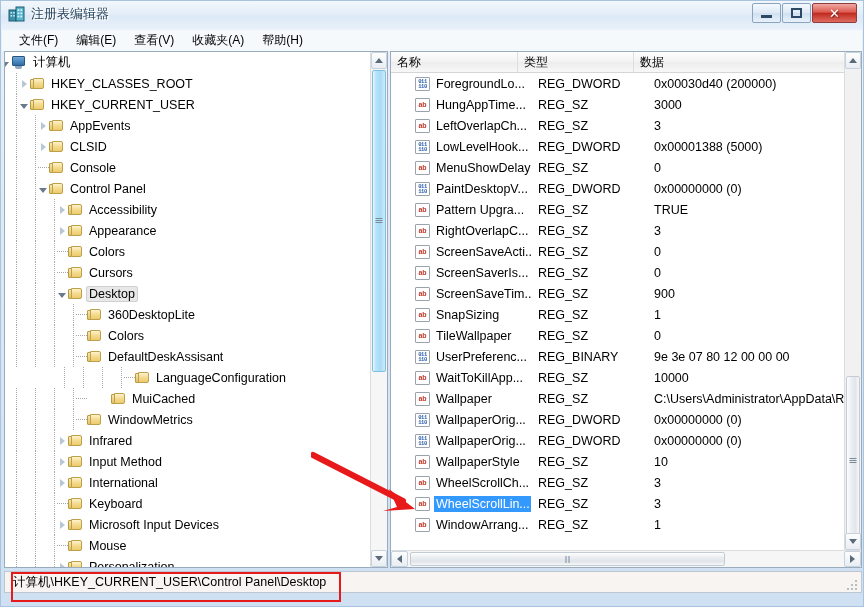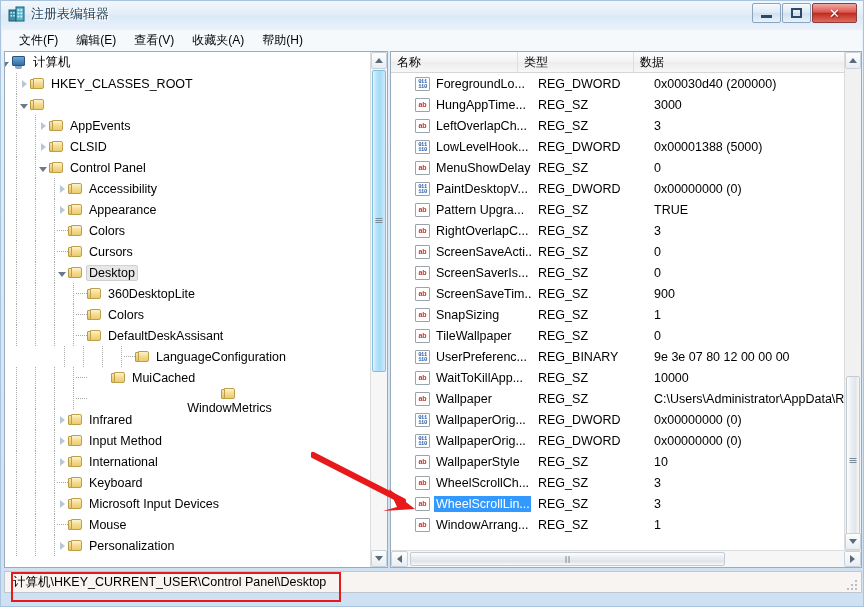--- a/index.html
+++ b/index.html
@@ -280,38 +280,48 @@
             </div>
             <div class="folder"></div>
             <span class="tlabel">HKEY_CLASSES_ROOT</span>
           </div>
           <div class="tnode" style="padding-left: 25px;">
             <div class="vline" style="left: 11px; top: 0px; height: 21px;"></div>
             <div class="tw" style="left: 13px;">
               <div class="arrow-expanded"></div>
             </div>
             <div class="folder"></div>
+            <span class="tlabel">HKEY_CURRENT_USER</span>
           </div>
           <div class="tnode" style="padding-left: 44px;">
             <div class="vline" style="left: 11px; top: 0px; height: 21px;"></div>
             <div class="vline" style="left: 30px; top: 0px; height: 21px;"></div>
             <div class="tw" style="left: 32px;">
               <div class="arrow-collapsed"></div>
             </div>
             <div class="folder"></div>
             <span class="tlabel">AppEvents</span>
           </div>
           <div class="tnode" style="padding-left: 44px;">
             <div class="vline" style="left: 11px; top: 0px; height: 21px;"></div>
             <div class="vline" style="left: 30px; top: 0px; height: 21px;"></div>
             <div class="tw" style="left: 32px;">
               <div class="arrow-collapsed"></div>
             </div>
             <div class="folder"></div>
             <span class="tlabel">CLSID</span>
+          </div>
+          <div class="tnode" style="padding-left: 44px;">
+            <div class="vline" style="left: 11px; top: 0px; height: 21px;"></div>
+            <div class="vline" style="left: 30px; top: 0px; height: 21px;"></div>
+            <div class="tw" style="left: 32px;">
+              <div class="dots" style="left: 1px; top: 10px;"></div>
+            </div>
+            <div class="folder"></div>
+            <span class="tlabel">Console</span>
           </div>
           <div class="tnode" style="padding-left: 44px;">
             <div class="vline" style="left: 11px; top: 0px; height: 21px;"></div>
             <div class="vline" style="left: 30px; top: 0px; height: 21px;"></div>
             <div class="tw" style="left: 32px;">
               <div class="arrow-expanded"></div>
             </div>
             <div class="folder"></div>
             <span class="tlabel">Control Panel</span>
           </div>
@@ -413,21 +423,21 @@
             <div class="vline" style="left: 11px; top: 0px; height: 21px;"></div>
             <div class="vline" style="left: 30px; top: 0px; height: 21px;"></div>
             <div class="vline" style="left: 49px; top: 0px; height: 21px;"></div>
             <div class="vline" style="left: 68px; top: 0px; height: 21px;"></div>
             <div class="tw" style="left: 70px;">
               <div class="dots" style="left: 1px; top: 10px;"></div>
             </div>
             <div class="folder"></div>
             <span class="tlabel">MuiCached</span>
           </div>
-          <div class="tnode" style="padding-left: 82px; flex-direction: column;">
+          <div class="tnode" style="padding-left: 82px;">
             <div class="vline" style="left: 11px; top: 0px; height: 21px;"></div>
             <div class="vline" style="left: 30px; top: 0px; height: 21px;"></div>
             <div class="vline" style="left: 49px; top: 0px; height: 21px;"></div>
             <div class="vline" style="left: 68px; top: 0px; height: 21px;"></div>
             <div class="tw" style="left: 70px;">
               <div class="dots" style="left: 1px; top: 10px;"></div>
             </div>
             <div class="folder"></div>
             <span class="tlabel">WindowMetrics</span>
           </div>

